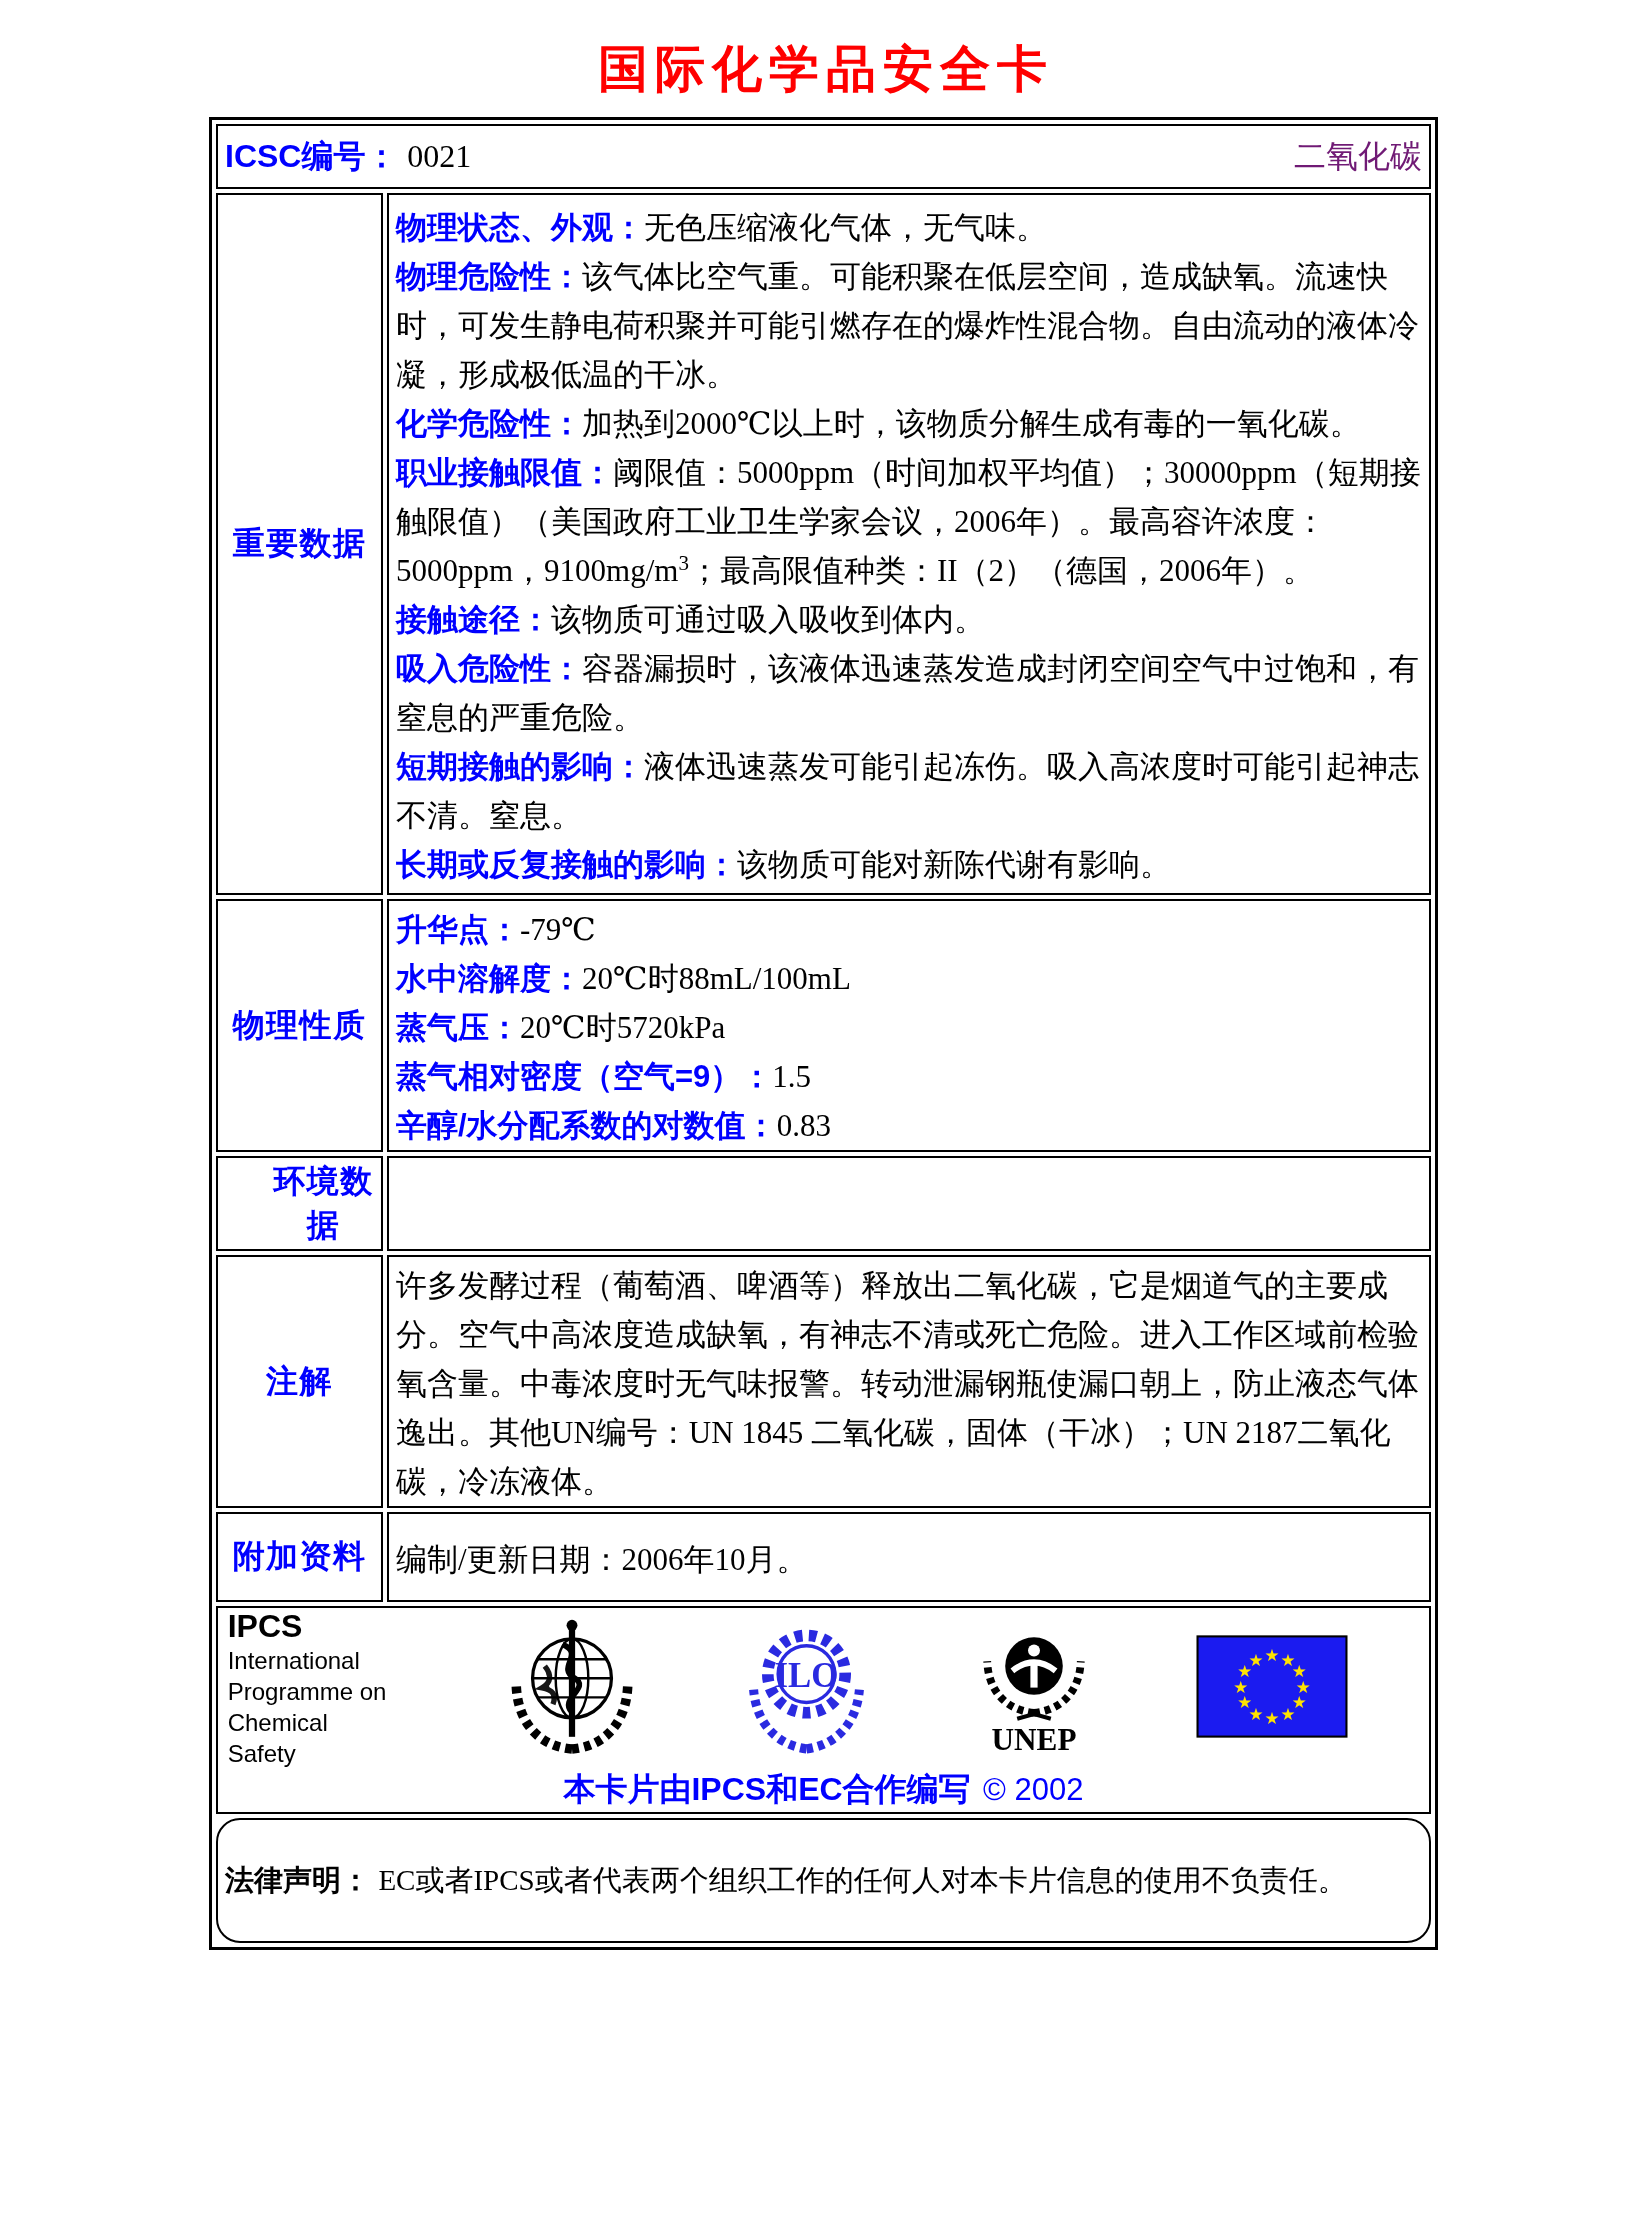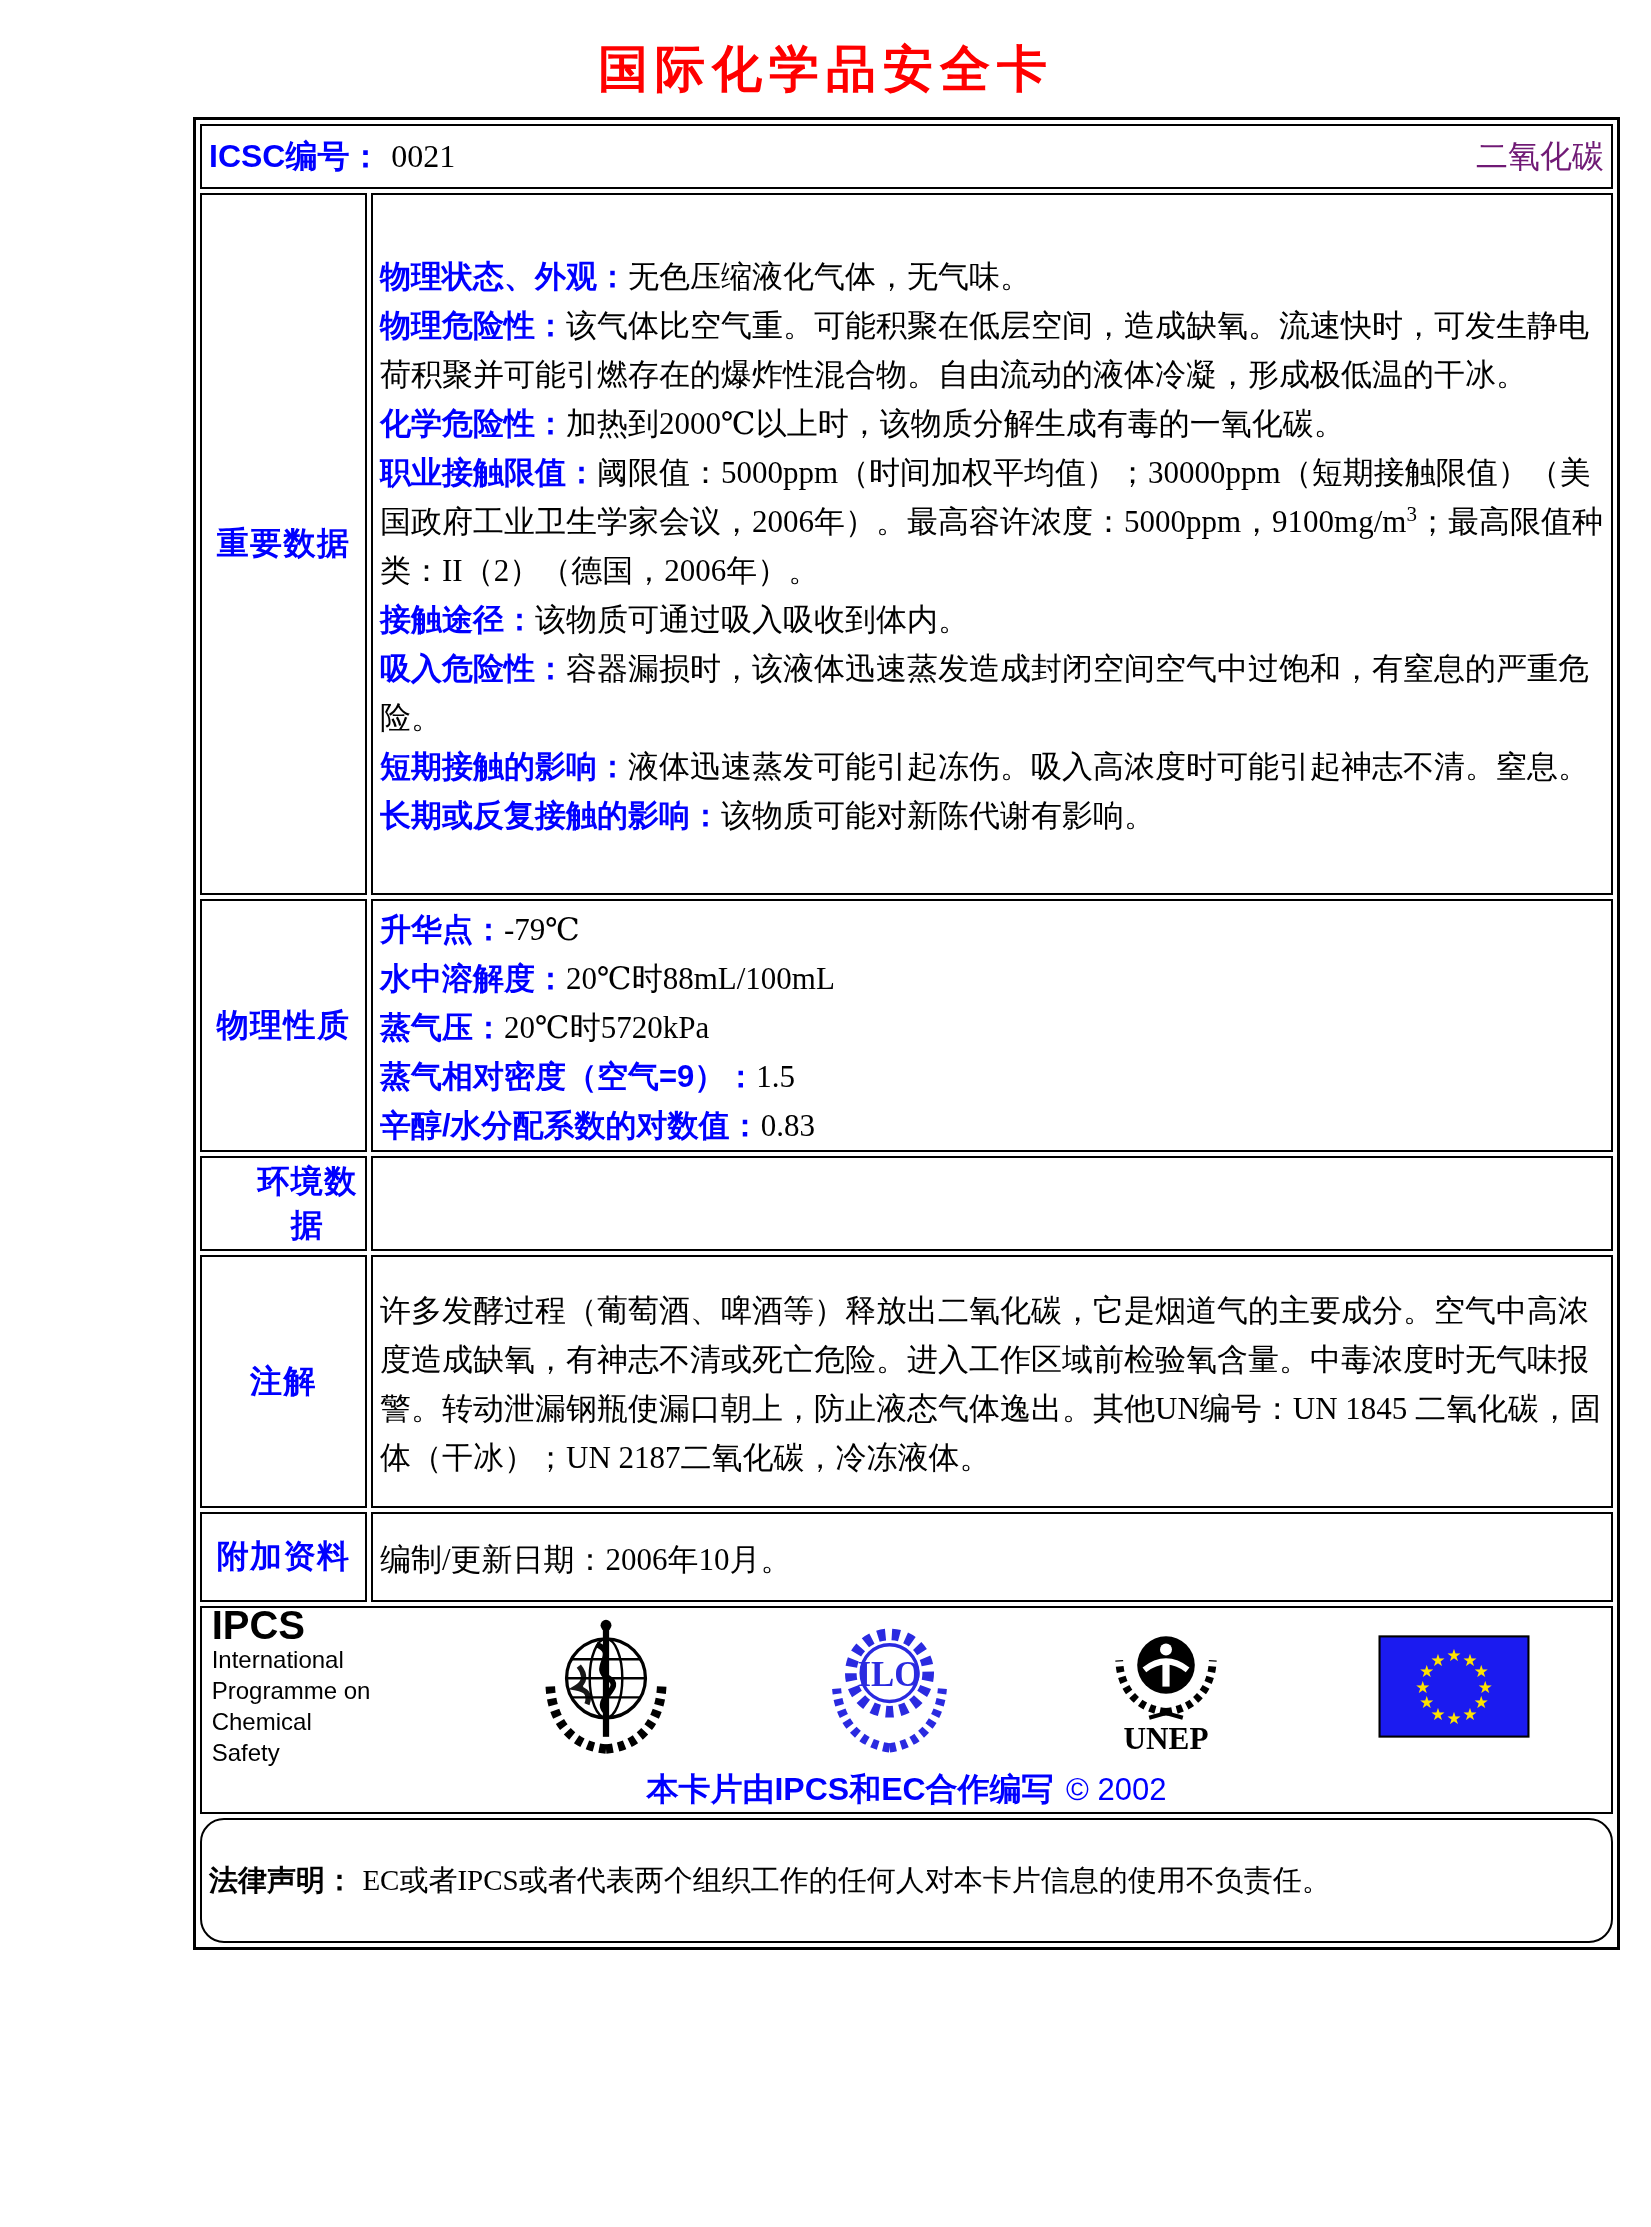--- a/index.html
+++ b/index.html
@@ -13,22 +13,22 @@
     color:#000;
   }
   .doc-title {
     position:absolute; top:36px; left:0; width:100%;
     text-align:center;
     font-family:"Liberation Serif","DejaVu Serif",serif;
     font-size:50px; font-weight:bold; color:#ff0000;
     letter-spacing:7px;
   }
   table.card {
-    position:absolute; left:193px; top:117px;
-    width:1427px;
+    position:absolute; left:209px; top:117px;
+    width:1229px;
     table-layout:fixed;
     border-collapse:separate;
     border-spacing:4.2px;
     border:3.5px solid #000;
     background:#fff;
   }
   table.card td {
     border:2.1px solid #000;
     vertical-align:middle;
     overflow:hidden;
@@ -75,21 +75,21 @@
 
   .logos-cell { padding:5.6px 0 0 0; }
   .logos-strip {
     display:flex; align-items:center; justify-content:space-between;
     padding:4.2px 81px 0 9.7px; height:143px;
   }
   .ipcs-block {
     font-family:"Liberation Sans","DejaVu Sans",sans-serif;
     color:#000; width:174px; flex:0 0 auto;
   }
-  .ipcs-acronym { font-size:40px; font-weight:bold; line-height:38px; }
+  .ipcs-acronym { font-size:32px; font-weight:bold; line-height:38px; }
   .ipcs-line { font-size:24px; line-height:31px; }
   .logo-box { flex:0 0 auto; }
   .caption-line {
     text-align:center; margin-top:11px;
     font-family:"Liberation Sans","DejaVu Sans",sans-serif;
     color:#0000ff; font-size:32px; font-weight:bold;
   }
   .caption-year { font-weight:normal; margin-left:12.5px; font-size:31px; }
 
   .legal-cell { padding:0 7px; }

